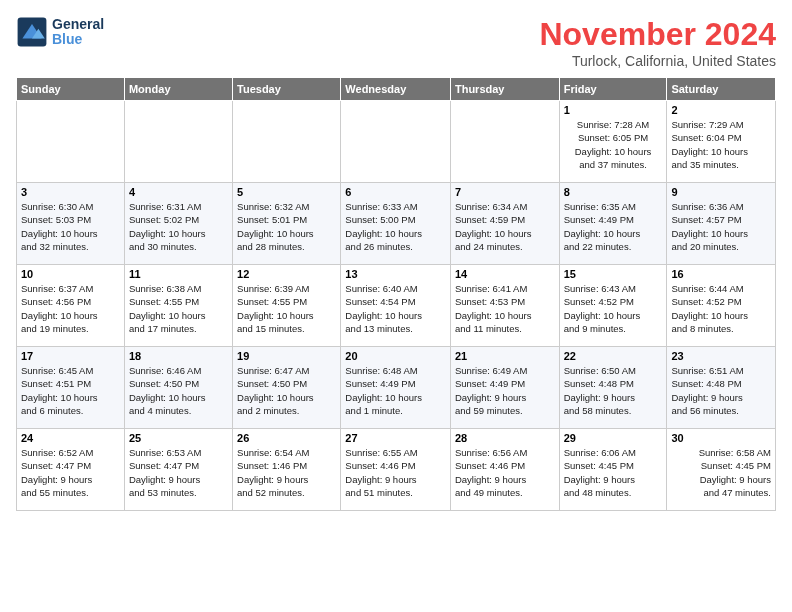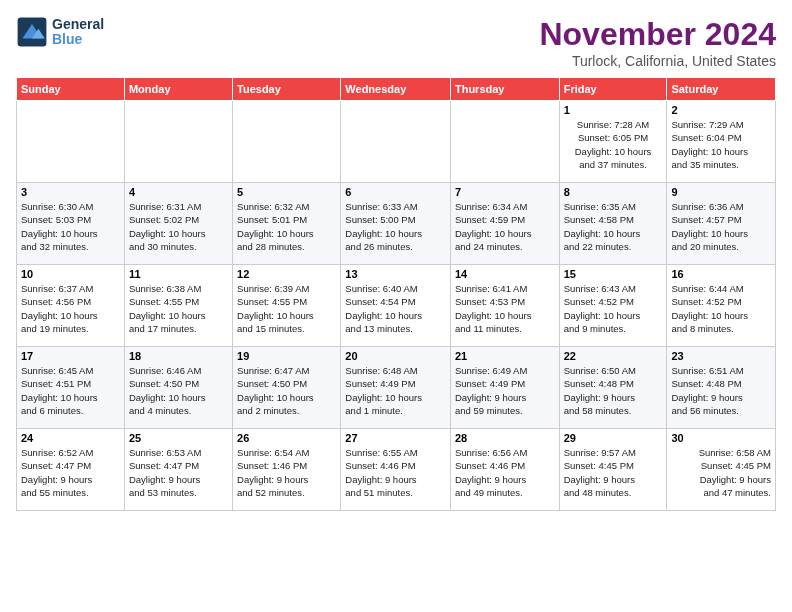--- a/index.html
+++ b/index.html
@@ -31,33 +31,33 @@
     .logo-icon {
       width: 32px;
       height: 32px;
     }
     .title-block {
       text-align: right;
     }
     .month-title {
       font-size: 32px;
       font-weight: bold;
-      color: #701a75;
+      color: #ef4444;
     }
     .location {
       font-size: 14px;
       color: #555;
     }
     table {
       width: 100%;
       border-collapse: collapse;
       font-size: 10px;
     }
     thead th {
-      background: #ef4444;
+      background: #737373;
       color: #fff;
       padding: 5px 4px;
       text-align: left;
       font-size: 11px;
       font-weight: bold;
       border: 1px solid #fff;
     }
     td {
       border: 1px solid #ccc;
       vertical-align: top;
@@ -167,21 +167,21 @@
         <td>
           <div class="day-num">7</div>
           <div class="day-info" style="white-space: pre-line;">Sunrise: 6:34 AM
 Sunset: 4:59 PM
 Daylight: 10 hours
 and 24 minutes.</div>
         </td>
         <td>
           <div class="day-num">8</div>
           <div class="day-info" style="white-space: pre-line;">Sunrise: 6:35 AM
-Sunset: 4:58 PM
+Sunset: 4:49 PM
 Daylight: 10 hours
 and 22 minutes.</div>
         </td>
         <td>
           <div class="day-num">9</div>
           <div class="day-info" style="white-space: pre-line;">Sunrise: 6:36 AM
 Sunset: 4:57 PM
 Daylight: 10 hours
 and 20 minutes.</div>
         </td>
@@ -319,21 +319,21 @@
         </td>
         <td>
           <div class="day-num">28</div>
           <div class="day-info" style="white-space: pre-line;">Sunrise: 6:56 AM
 Sunset: 4:46 PM
 Daylight: 9 hours
 and 49 minutes.</div>
         </td>
         <td>
           <div class="day-num">29</div>
-          <div class="day-info" style="white-space: pre-line;">Sunrise: 9:57 AM
+          <div class="day-info" style="white-space: pre-line;">Sunrise: 6:06 AM
 Sunset: 4:45 PM
 Daylight: 9 hours
 and 48 minutes.</div>
         </td>
         <td>
           <div class="day-num">30</div>
           <div class="day-info" style="white-space: pre-line; text-align: right;">Sunrise: 6:58 AM
 Sunset: 4:45 PM
 Daylight: 9 hours
 and 47 minutes.</div>

